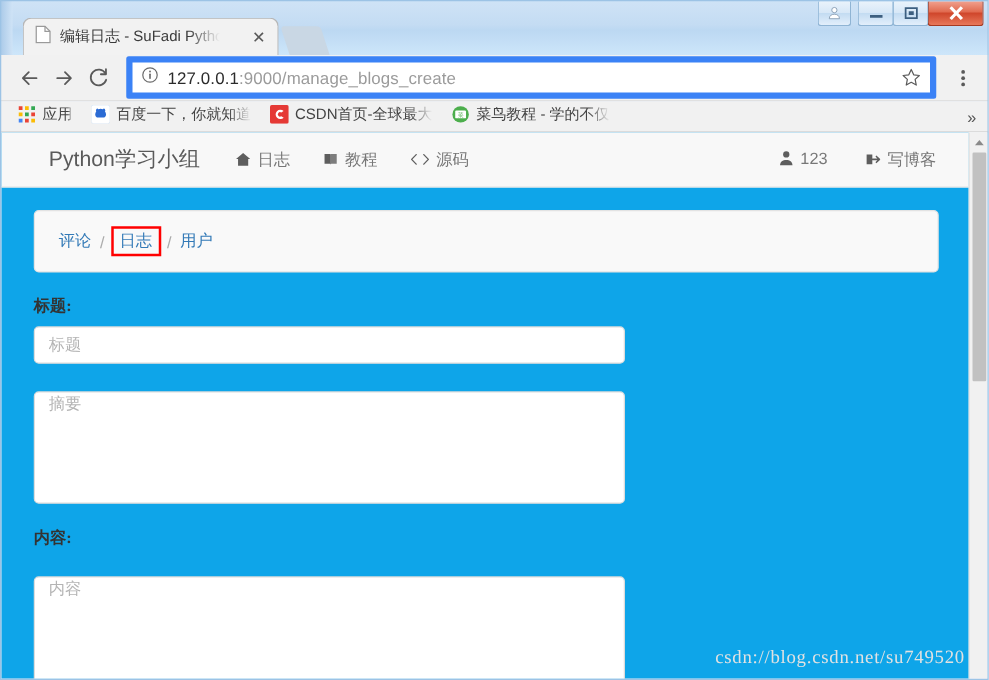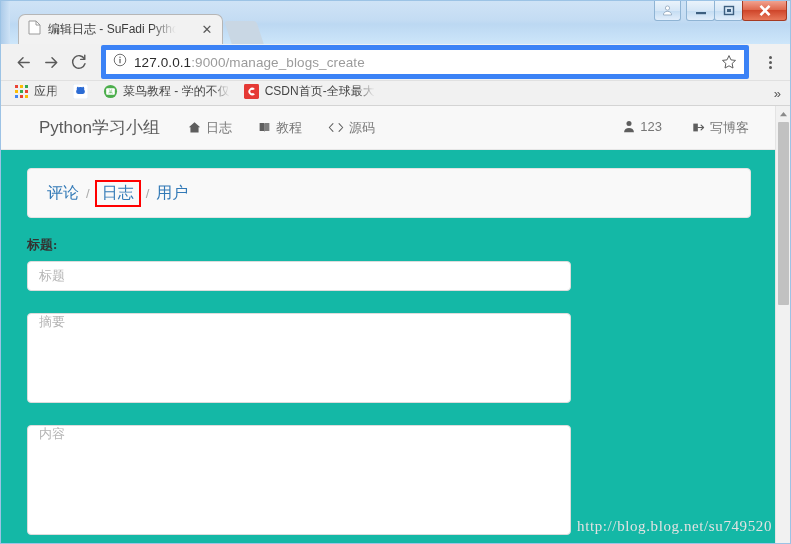--- a/index.html
+++ b/index.html
@@ -259,21 +259,21 @@
     width: 789px;
     height: 437px;
     background: #ffffff;
     overflow: hidden;
   }
   .page {
     position: absolute;
     left: 0; top: 0;
     width: 774px;
     height: 100%;
-    background: #14b8a6;
+    background: #0ea5e9;
   }
   .navbar {
     height: 44px;
     background: #f8f8f8;
     border-bottom: 1px solid #e7e7e7;
     display: flex;
     align-items: center;
     box-sizing: border-box;
   }
   .brand {
@@ -309,21 +309,21 @@
     border: 1px solid #e3e3e3;
     border-radius: 4px;
     height: 50px;
     display: flex;
     align-items: center;
     padding-left: 19px;
     box-sizing: border-box;
     position: relative;
   }
   .crumb {
-    font-size: 16px;
+    font-size: 13px;
     color: #337ab7;
   }
   .crumb-sep {
     font-size: 13px;
     color: #aaa;
     margin: 0 7px;
   }
   .crumb-highlight {
     position: relative;
     padding: 1px 5px;
@@ -334,26 +334,26 @@
   .form-group { margin-top: 18px; }
   .form-label {
     font-size: 13px;
     font-weight: bold;
     color: #333;
     display: block;
     margin-bottom: 7px;
     font-family: Liberation Serif, serif;
   }
   .form-control {
-    width: 544px;
+    width: 473px;
     box-sizing: border-box;
     border: 1px solid #dcdcdc;
     border-radius: 4px;
     background: #fff;
-    font-family: Liberation Mono, monospace;
+    font-family: Liberation Serif, serif;
     font-size: 13px;
     color: #555;
     padding: 0 11px;
     outline: none;
     display: block;
   }
   input.form-control { height: 30px; }
   textarea.form-control {
     resize: none;
     line-height: 1.4;
@@ -511,42 +511,43 @@
 
     <div class="bm">
       <span class="bm-icon">
         <svg width="15" height="15" viewBox="0 0 16 16">
           <rect width="16" height="16" rx="2" fill="#ffffff" stroke="#d9e7f5" stroke-width="0.7"></rect>
           <path d="M8 3.2c2.5 0 4.6 2.6 4.6 4.9 0 1.9-1.2 2.6-2.3 2.6H5.7c-1.1 0-2.3-.7-2.3-2.6C3.4 5.8 5.5 3.2 8 3.2z" fill="#2b6bd4"></path>
           <ellipse cx="5.2" cy="4.4" rx="1.1" ry="1.5" fill="#2b6bd4"></ellipse>
           <ellipse cx="10.8" cy="4.4" rx="1.1" ry="1.5" fill="#2b6bd4"></ellipse>
         </svg>
       </span>
-    </div>
-
+      <span class="bm-label">百度一下，你就知道</span>
+    </div>
+
+
+    <div class="bm">
+      <span class="bm-icon">
+        <svg width="15" height="15" viewBox="0 0 16 16">
+          <rect width="16" height="16" rx="1.5" fill="#e53935"></rect>
+          <path d="M11.6 5.2a4 4 0 1 0 .1 5.6l-2.1-1.2a1.9 1.9 0 1 1 0-3.2z" fill="#ffffff"></path>
+        </svg>
+      </span>
+      <span class="bm-label">CSDN首页-全球最大</span>
+    </div>
 
     <div class="bm">
       <span class="bm-icon">
         <svg width="15" height="15" viewBox="0 0 16 16">
           <circle cx="8" cy="8" r="7" fill="#4cae4c"></circle>
           <rect x="3.4" y="4.6" width="9.2" height="6.8" rx="1" fill="#ffffff"></rect>
           <text x="8" y="9.9" font-size="5" text-anchor="middle" fill="#4cae4c" font-family="Liberation Sans, sans-serif">菜</text>
         </svg>
       </span>
       <span class="bm-label">菜鸟教程 - 学的不仅</span>
-    </div>
-
-    <div class="bm">
-      <span class="bm-icon">
-        <svg width="15" height="15" viewBox="0 0 16 16">
-          <rect width="16" height="16" rx="1.5" fill="#e53935"></rect>
-          <path d="M11.6 5.2a4 4 0 1 0 .1 5.6l-2.1-1.2a1.9 1.9 0 1 1 0-3.2z" fill="#ffffff"></path>
-        </svg>
-      </span>
-      <span class="bm-label">CSDN首页-全球最大</span>
     </div>
 
     <span class="chevrons">»</span>
   </div>
 
   <div class="viewport">
 
     <div class="page">
 
       <div class="navbar">
@@ -605,32 +606,33 @@
         <div class="form-group">
           <label class="form-label">标题:</label>
           <input class="form-control" type="text" placeholder="标题" style="">
         </div>
 
         <div class="form-group">
           <textarea class="form-control summary" placeholder="摘要" style=""></textarea>
         </div>
 
         <div class="form-group">
+          <label class="form-label">内容:</label>
           <textarea class="form-control content" placeholder="内容" style=""></textarea>
         </div>
 
       </div>
     </div>
 
     <div class="page-scrollbar">
       <div class="sb-arrow">
         <svg width="9" height="6" viewBox="0 0 9 6">
             <path d="M4.5 1 L8 5.2 H1 Z" fill="#8a8a8a"></path>
           </svg>
       </div>
       <div class="sb-thumb"></div>
     </div>
 
-    <div class="watermark">http://blog.blog.net/su749520</div>
+    <div class="watermark">csdn://blog.csdn.net/su749520</div>
   </div>
 
   <div class="win-outer-border"></div>
 </div>
 
 </body></html>

